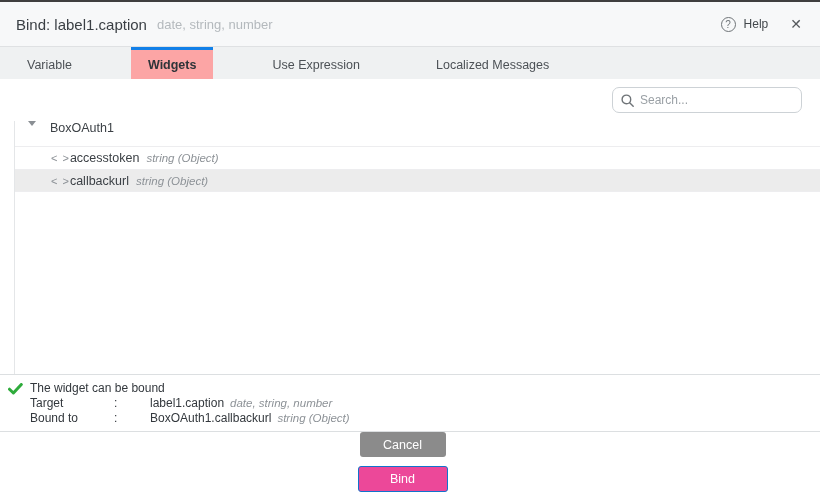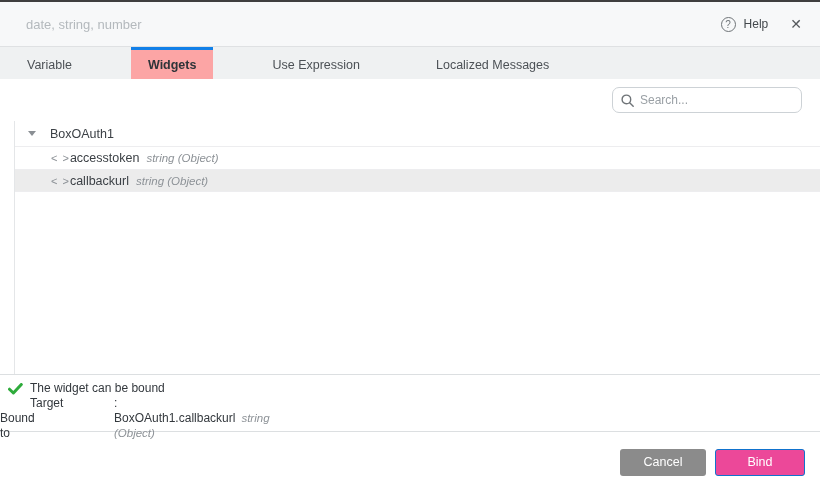--- a/index.html
+++ b/index.html
@@ -48,21 +48,21 @@
     display: flex; align-items: center; padding: 0 8px; background: #fff;
   }
   .search-box svg { flex: 0 0 auto; }
   .search-input {
     border: none; outline: none; flex: 1; margin-left: 6px;
     font-family: "Liberation Sans", sans-serif; font-size: 12px; color: #3c4146; min-width: 0;
   }
   .search-input::placeholder { color: #9aa0a5; }
   
   .tree { margin-left: 14px; border-left: 1px solid #e4e6e8; height: 253px; overflow: hidden; }
-  .tree-row-parent { height: 25px; display: flex; align-items: center; padding-left: 13px; cursor: pointer; }
+  .tree-row-parent { height: 25px; display: flex; padding-left: 13px; cursor: pointer; }
   .caret-down-icon {
     width: 0; height: 0;
     border-left: 4px solid transparent; border-right: 4px solid transparent;
     border-top: 5px solid #8a8f94; display: inline-block;
   }
   .tree-root-label { margin-left: 14px; font-size: 12.5px; color: #3c4146; }
   .tree-row-child {
     height: 23px; display: flex; align-items: center; padding-left: 36px;
     border-top: 1px solid #ededef; cursor: pointer; font-size: 12.5px;
   }
@@ -78,34 +78,35 @@
   }
   .status-grid { display: grid; grid-template-columns: 30px 84px 36px 1fr; row-gap: 0; }
   .status-grid > div { line-height: 15px; }
   .status-icon-cell { display: flex; justify-content: center; align-items: flex-start; padding-top: 2px; }
   .status-message { grid-column: 2 / 5; color: #33383d; }
   .status-label { color: #33383d; }
   .status-colon { color: #33383d; }
   .status-value { color: #33383d; }
   .status-type { font-style: italic; color: #8d9297; margin-left: 6px; font-size: 11.5px; }
   
-  .footer { height: 60px; display: flex; justify-content: flex-end; align-items: center; padding-right: 15px; gap: 9px; }
+  .footer { height: 60px; display: flex; justify-content: flex-end; align-items: center; padding-right: 15px; gap: 9px; flex-direction: column; }
   .btn {
     height: 27px; border: none; border-radius: 3px; color: #fff;
     font-family: "Liberation Sans", sans-serif; font-size: 12.5px; cursor: pointer;
   }
   .btn-cancel { width: 86px; background: #8b8b8b; }
   .btn-bind { width: 90px; background: #ec4899; border: 1px solid #1173cd; }
 </style>
 </head>
 <body>
 
 <div class="dialog">
 
   <div class="header">
+    <span class="title">Bind: label1.caption</span>
     <span class="subtitle">date, string, number</span>
     <div class="header-right">
       <span class="help-icon">?</span>
       <span class="help-label">Help</span>
       <span class="close-icon">✕</span>
     </div>
   </div>
 
   <div class="tabbar">
     <div class="tab">Variable</div>
@@ -146,20 +147,23 @@
       <div class="status-icon-cell">
         <svg width="15" height="12" viewBox="0 0 15 12">
           <path d="M1.5 6.2 L5.4 10 L13.3 1.5" fill="none" stroke="#2eab3b" stroke-width="3" stroke-linecap="round" stroke-linejoin="round"></path>
         </svg>
       </div>
       <div class="status-message">The widget can be bound</div>
 
       <div></div>
       <div class="status-label">Target</div>
       <div class="status-colon">:</div>
+      <div class="status-value">
+        <span>label1.caption</span><span class="status-type">date, string, number</span>
+      </div>
 
       <div></div>
       <div class="status-label">Bound to</div>
       <div class="status-colon">:</div>
       <div class="status-value">
         <span>BoxOAuth1.callbackurl</span><span class="status-type">string (Object)</span>
       </div>
     </div>
   </div>
 

